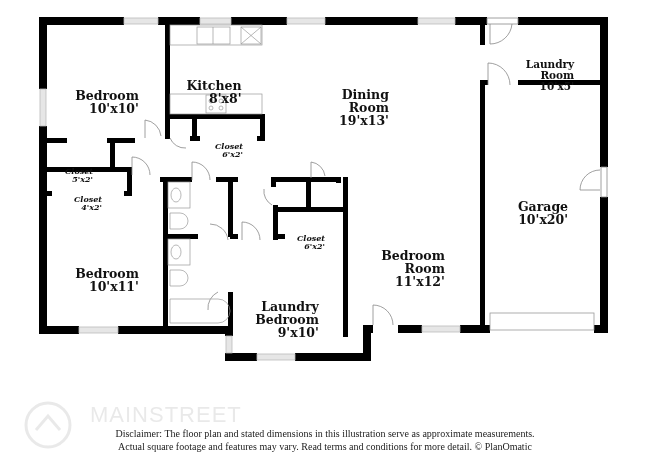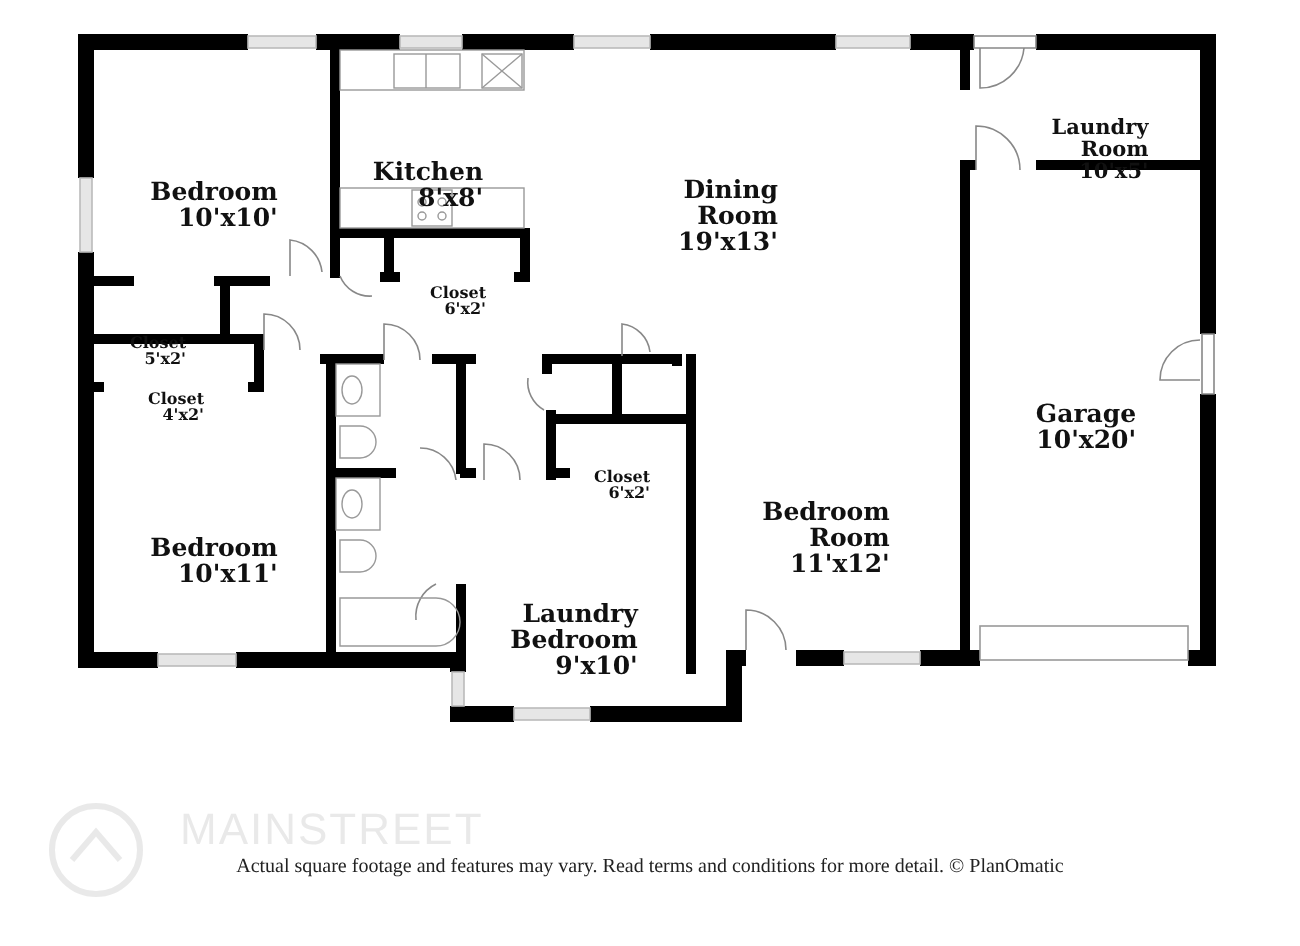--- a/index.html
+++ b/index.html
@@ -1,21 +1,21 @@
 <!DOCTYPE html>
 <html><head>
 <meta charset="utf-8">
 <style>
   html, body { margin:0; padding:0; background:#ffffff; }
   body { width:650px; height:473px; position:relative; overflow:hidden; font-family:"DejaVu Serif","Liberation Serif",serif; }
   svg.plan { position:absolute; left:0; top:0; }
   .lbl { position:absolute; text-align:right; font-weight:bold; color:#111; line-height:1.05; transform:translateX(-50%); white-space:nowrap;margin-top:21px; }
   .lbl .nm, .lbl .dm { display:block; }
   .big { font-size:12.5px; }
-  .sm { font-size:8px; }
+  .sm { font-size:8px;font-style:italic; }
   .disclaimer { position:absolute; left:0; width:650px; top:428px; text-align:center; font-family:"Liberation Serif",serif; font-size:10px; color:#222; line-height:1.25; }
   .watermark { position:absolute; left:22px; top:400px; width:230px; height:50px; opacity:0.18; }
   .wm-text { position:absolute; left:68px; top:2px; font-family:"Liberation Sans",sans-serif; font-size:22px; color:#888; letter-spacing:1px; }
   .wm-sub { position:absolute; left:68px; top:24px; font-family:"Liberation Sans",sans-serif; font-size:18px; color:#888; letter-spacing:1px; }
 </style>
 </head>
 <body>
 
 <svg class="plan" width="650" height="473" viewBox="0 0 650 473">
 
@@ -197,14 +197,15 @@
 
 <div class="watermark">
   <svg width="56" height="50" viewBox="0 0 56 50">
     <circle cx="26" cy="25" r="22" fill="none" stroke="#888" stroke-width="3"></circle>
     <path d="M14 30 L26 16 L38 30" fill="none" stroke="#888" stroke-width="3"></path>
   </svg>
   <span class="wm-text">MAINSTREET</span>
 </div>
 
 <div class="disclaimer">
+  <div>Disclaimer: The floor plan and stated dimensions in this illustration serve as approximate measurements.</div>
   <div>Actual square footage and features may vary. Read terms and conditions for more detail. © PlanOmatic</div>
 </div>
 
 </body></html>

